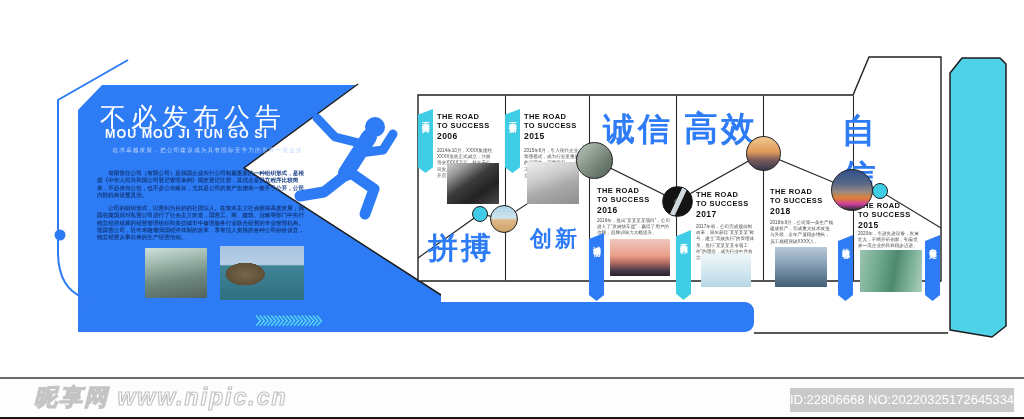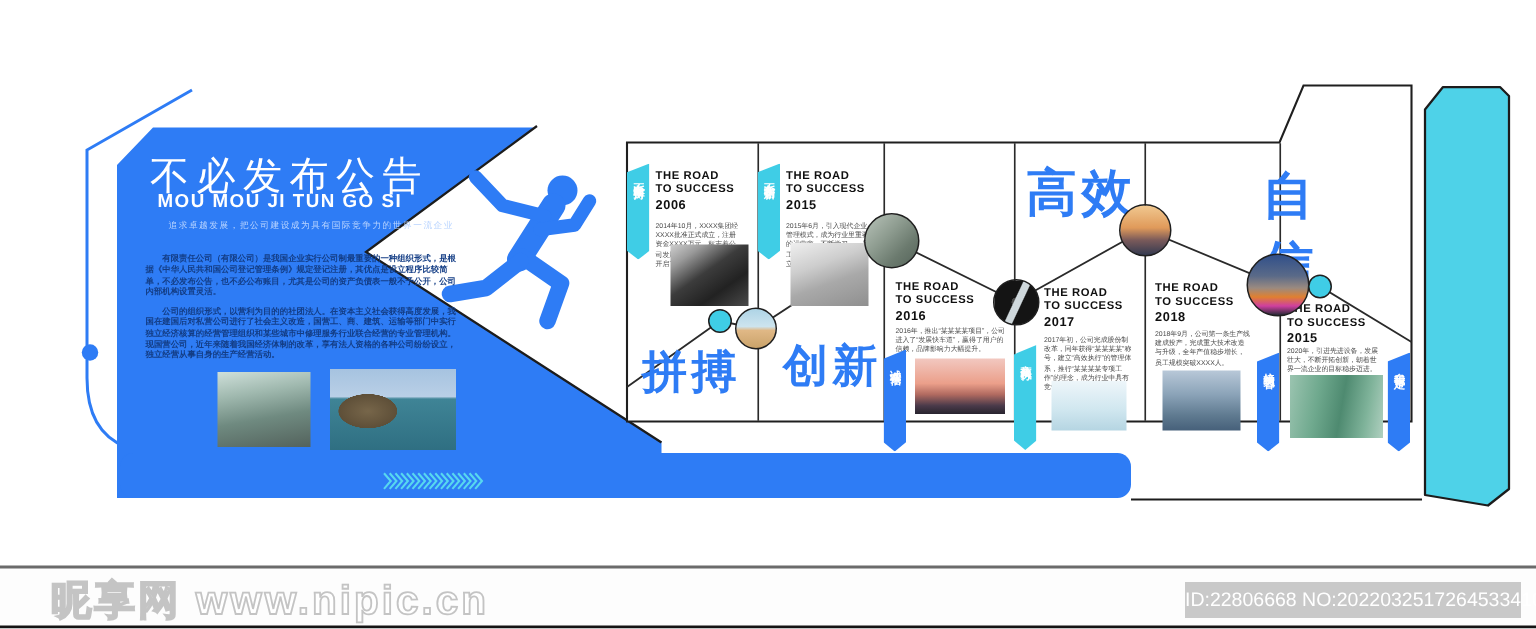--- a/index.html
+++ b/index.html
@@ -40,21 +40,21 @@
   .ph-green{background:linear-gradient(100deg,#9bc4b0 0%,#6fa98e 30%,#4e8a70 55%,#7fb39a 80%,#b0d0c0 100%);}
   .nd-beach{background:linear-gradient(180deg,#aed4e6 0%,#cde4ee 45%,#e0b886 55%,#caa36a 100%);}
   .nd-building{background:linear-gradient(135deg,#b9c4ba 0%,#8e9c90 40%,#6b7a6e 70%,#55645a 100%);}
   .nd-vinyl{background:linear-gradient(115deg,rgba(0,0,0,0) 45%,#cfd8dc 47% 58%,rgba(0,0,0,0) 60%),
           radial-gradient(circle at 50% 50%,#4a4a4a 0 15%,#141414 16% 100%);}
   .nd-sunset{background:linear-gradient(180deg,#f0c890 0%,#e09a5a 45%,#7a5a5a 70%,#343a50 100%);}
   .nd-street{background:linear-gradient(180deg,#31508a 0%,#5a6a88 35%,#9a8a80 55%,#e08030 70%,#cf3f9f 85%,#2a2a38 100%);}
   
   .wm-bar{position:absolute;left:0;top:377px;width:1024px;height:38px;background:#fdfdfd;
           border-top:2px solid #6b6b6b;border-bottom:4px solid #141414;box-sizing:content-box;}
-  .wm-logo{position:absolute;left:34px;top:3px;font-size:27px;font-weight:800;
+  .wm-logo{position:absolute;left:34px;top:3px;font-size:23px;font-weight:800;font-style:italic;
           color:#fff;-webkit-text-stroke:1.2px #c4c4c4;letter-spacing:2px;white-space:nowrap;}
   .wm-id{position:absolute;left:790px;top:9px;width:224px;height:24px;background:#c9c9c9;color:#fff;
           font-size:13px;text-align:center;line-height:24px;white-space:nowrap;}
 </style>
 </head>
 <body>
 
 <div class="stage">
 
   <svg class="bg" width="1024" height="419" viewBox="0 0 1024 419">
@@ -136,22 +136,23 @@
   <div class="ribbon cyan" style="left:505px;top:109px;height:64px;">
     <span>不断创新</span>
     </div>
   <div class="th-heading" style="left:524px;top:112px;width:60px;">
     <span class="hl">THE ROAD</span>
     <span class="hl">TO SUCCESS</span>
     <span class="hl year">2015</span>
   </div>
   <div class="m-text" style="left:524px;top:148px;width:58px;">2015年6月，引入现代企业管理模式，成为行业里重要的运营商，不断学习——员工培训与成长体系正式建立。</div>
   <div class="photo ph-bw-light" style="left:527px;top:162px;width:52px;height:42px;"></div>
-  <div class="value-word" style="left:522px;top:224px;width:66px;font-size:30px;">创新</div>
-
+  <div class="value-word" style="left:522px;top:224px;width:66px;font-size:22px;">创新</div>
+
+  <div class="value-word" style="left:602px;top:108px;width:72px;font-size:32px;">诚信</div>
   <div class="th-heading" style="left:597px;top:186px;width:60px;">
     <span class="hl">THE ROAD</span>
     <span class="hl">TO SUCCESS</span>
     <span class="hl year">2016</span>
   </div>
   <div class="m-text" style="left:597px;top:218px;width:74px;">2016年，推出“某某某某项目”，公司进入了“发展快车道”，赢得了用户的信赖，品牌影响力大幅提升。</div>
   <div class="ribbon blue" style="left:589px;top:233px;height:68px;">
     <span>诚实守信</span>
     </div>
   <div class="photo ph-sunset" style="left:610px;top:239px;width:60px;height:37px;"></div>

